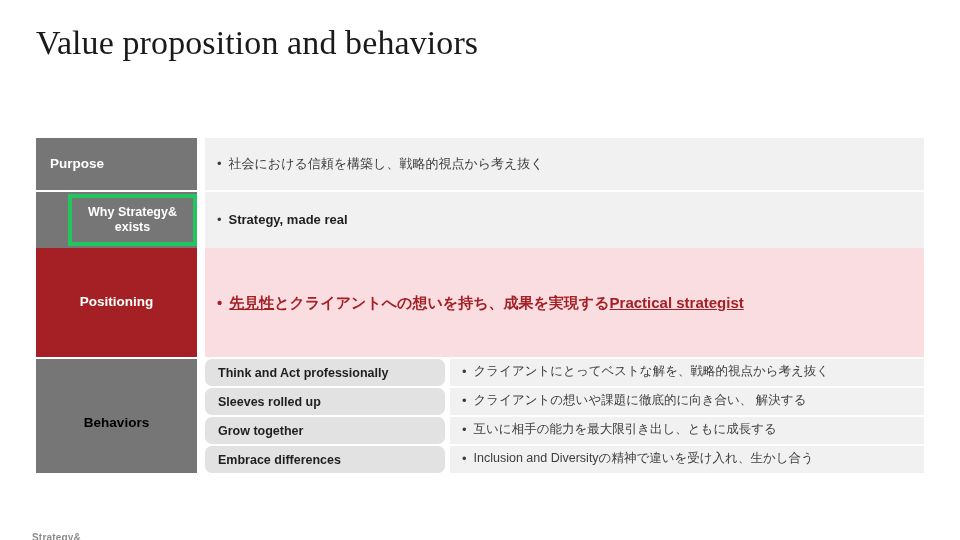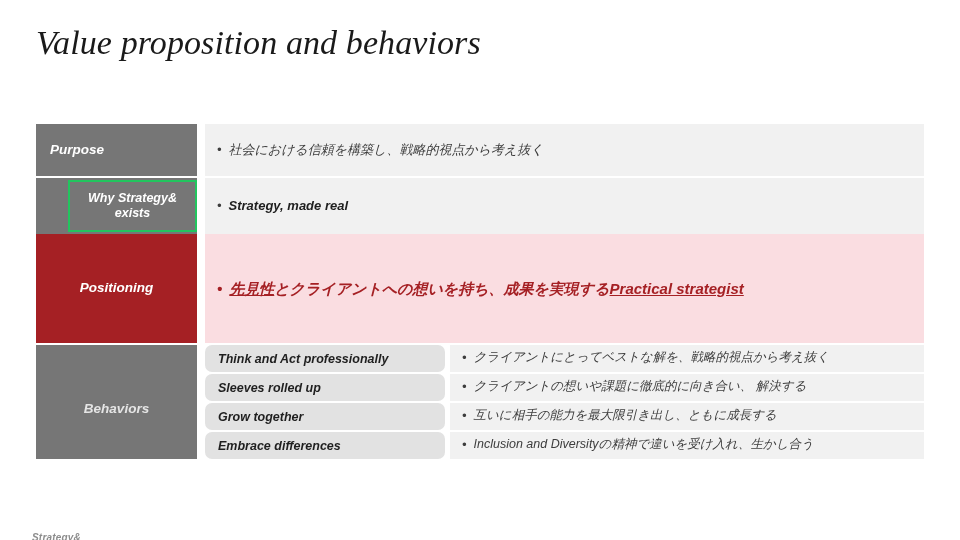--- a/index.html
+++ b/index.html
@@ -13,40 +13,39 @@
     font-family: "Liberation Sans", sans-serif;
     overflow: hidden;
     position: relative;
   }
 
   .slide {
     position: relative;
     width: 761px;
     height: 540px;
     background: #ffffff;
-    font-style: italic;
   }
 
   .slide-title {
     position: absolute;
     left: 36px;
     top: 24px;
     font-family: "Liberation Serif", serif;
     font-size: 34px;
     font-weight: 400;
     color: #1a1a1a;
     letter-spacing: 0.1px;
     white-space: nowrap;
   }
 
   
   .matrix {
     position: absolute;
     left: 36px;
-    top: 124px;
+    top: 138px;
     width: 888px;
   }
 
   .row {
     display: flex;
     align-items: stretch;
     width: 100%;
   }
 
   
@@ -85,21 +84,21 @@
     background: #767676;
     position: relative;
     box-sizing: border-box;
   }
   .why-box {
     position: absolute;
     left: 32px;
     top: 2px;
     right: 0px;
     bottom: 2px;
-    border: 2px solid #22c55e;
+    border: 4px solid #22c55e;
     box-sizing: border-box;
     display: flex;
     align-items: center;
     justify-content: center;
     background: #767676;
   }
   .why-box .label-text {
     color: #ffffff;
     font-size: 12.5px;
     font-weight: bold;
@@ -156,21 +155,21 @@
   
   .behaviors-label {
     width: 161px;
     flex: 0 0 161px;
     background: #767676;
     display: flex;
     align-items: center;
     justify-content: center;
   }
   .behaviors-label .label-text {
-    color: #e5e5e5;
+    color: #000000;
     font-size: 13.5px;
     font-weight: bold;
     position: relative;
     top: 6px;
   }
 
   .behaviors-rows {
     flex: 1 1 auto;
     display: flex;
     flex-direction: column;

